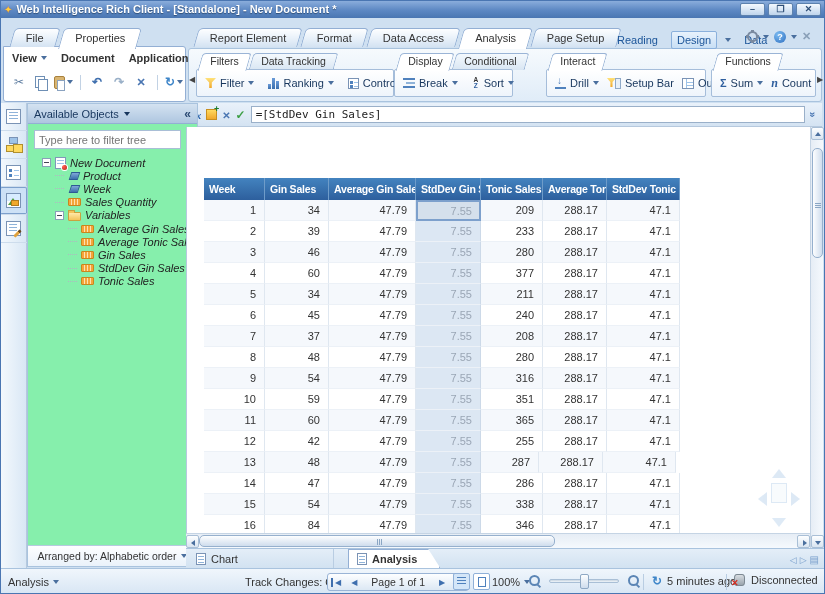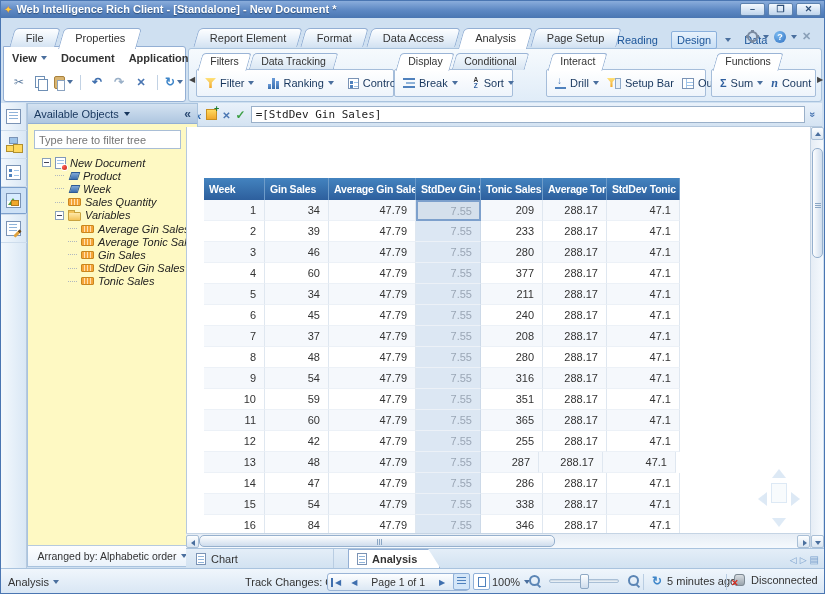--- a/index.html
+++ b/index.html
@@ -159,21 +159,21 @@
   .icon-available-objects-icon::after { content:""; position:absolute; right:1px; bottom:1px; width:6px; height:4px;
     background:#f0a82c; border:1px solid #b07a1e; }
   .icon-document-structure-icon { background:#fff; border:1px solid #7a93b5;
     background-image:repeating-linear-gradient(180deg,#8fb3d9 0 1px,transparent 1px 3px);
     background-size:8px 8px; background-position:2px 2px; background-repeat:no-repeat; }
   .icon-document-structure-icon::after { content:""; position:absolute; right:-2px; bottom:0; width:9px; height:3px;
     background:linear-gradient(90deg,#e0a23c 70%,#6b4a1e 70%); transform:rotate(-45deg); border-radius:1px; }
 
   
   #objpanel { position:absolute; left:27px; top:103px; width:171px; height:464px;
-    background:#fef9c3; border:1px solid #a9c3de; }
+    background:#86efac; border:1px solid #a9c3de; }
   #obj-header { height:20px; background:linear-gradient(#d4e2f1,#aec6e0); border-bottom:1px solid #93afd4;
     display:flex; align-items:center; padding:0 6px; gap:5px; color:#17365d; }
   #obj-header .dd { border-top-color:#17365d; }
   .collapse-left { margin-left:auto; color:#2b4a73; font-weight:bold; font-size:12px; line-height:12px; }
   #obj-filter { position:absolute; left:6px; top:26px; width:147px; height:19px; border:1px solid #a9bed6;
     font-size:11px; color:#8a8a8a; padding:0 4px; background:#fff; font-family:"Liberation Sans",sans-serif; }
   #tree { position:absolute; left:12px; top:52px; right:2px;font-style:italic; }
   .titem { display:flex; align-items:center; gap:4px; height:13.2px; white-space:nowrap; color:#222; }
   .expander { width:9px; height:9px; border:1px solid #8aa0b8; background:#fff; position:relative; flex:none; }
   .expander::before { content:""; position:absolute; left:1px; top:3px; width:5px; height:1px; background:#445; }

